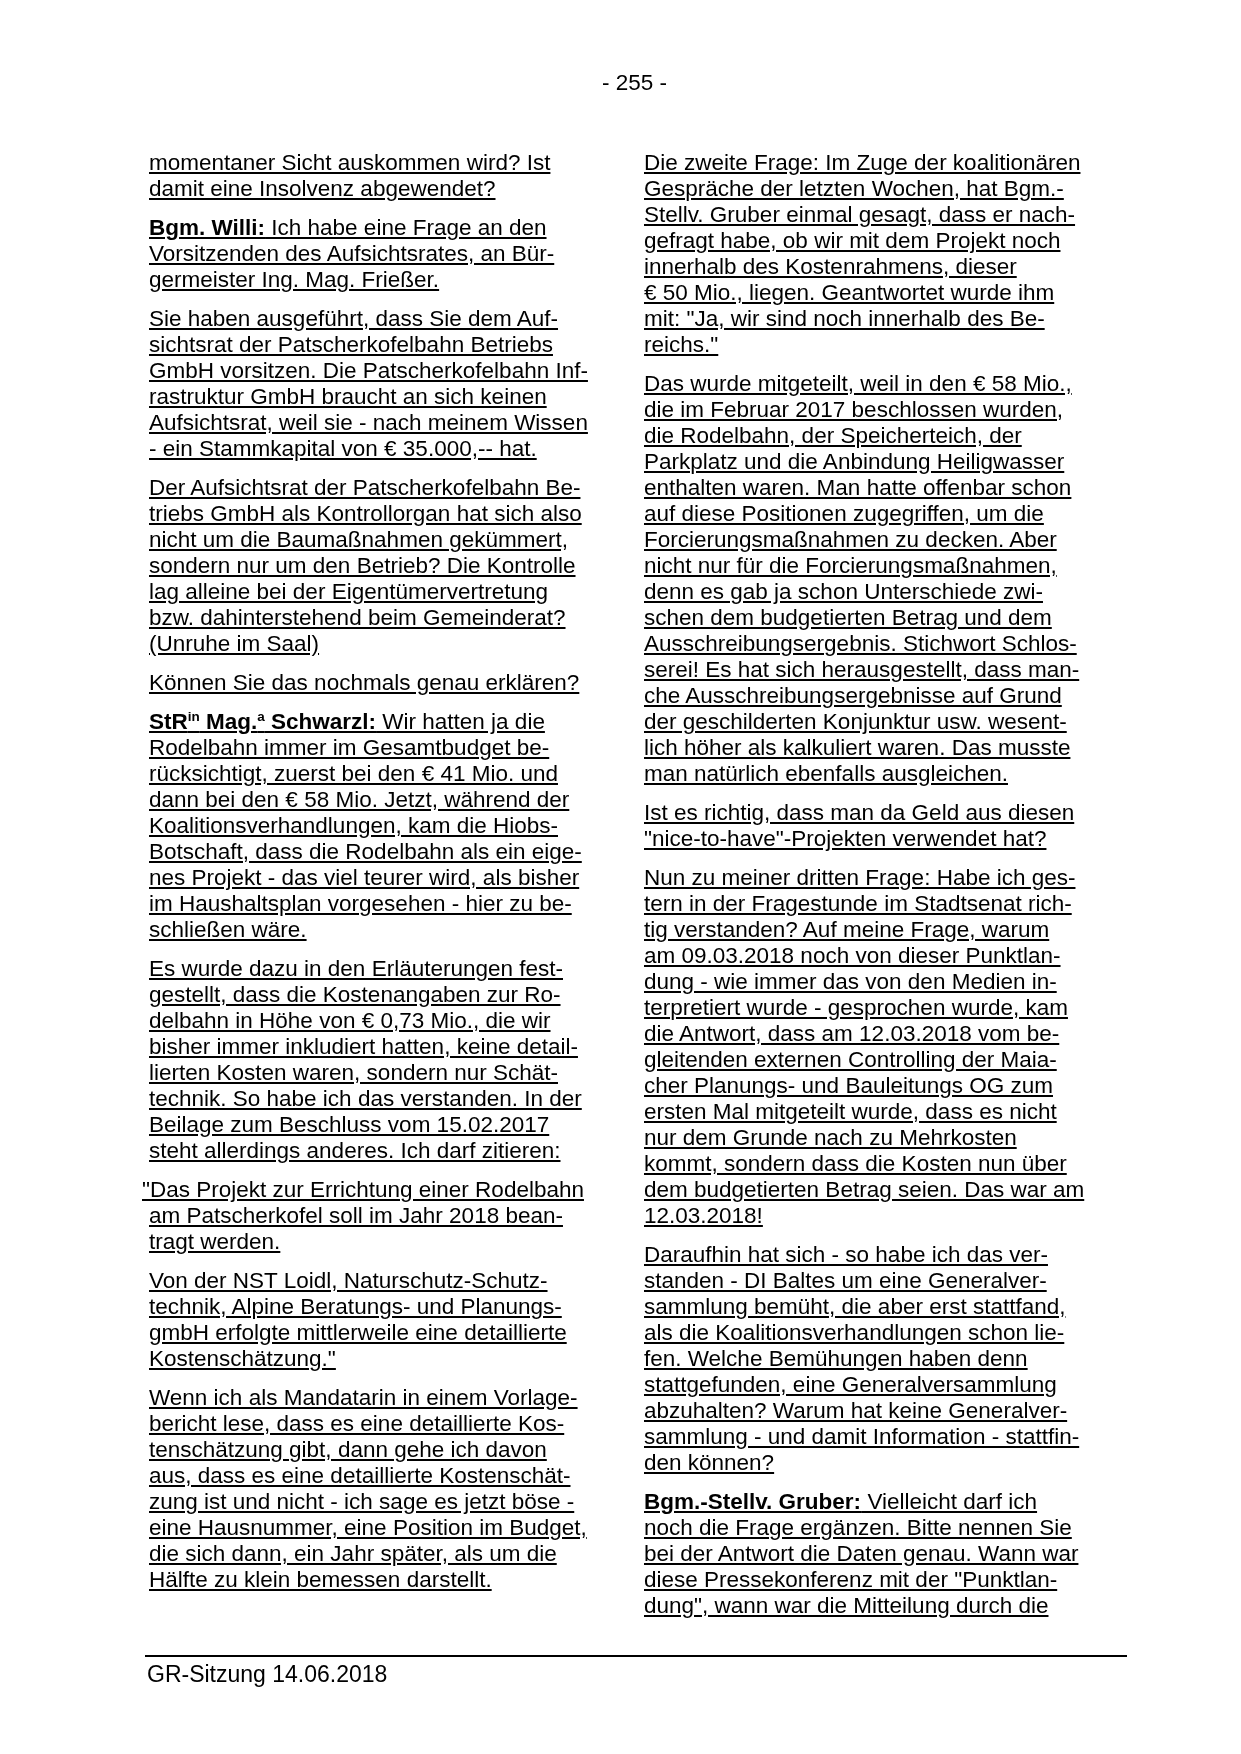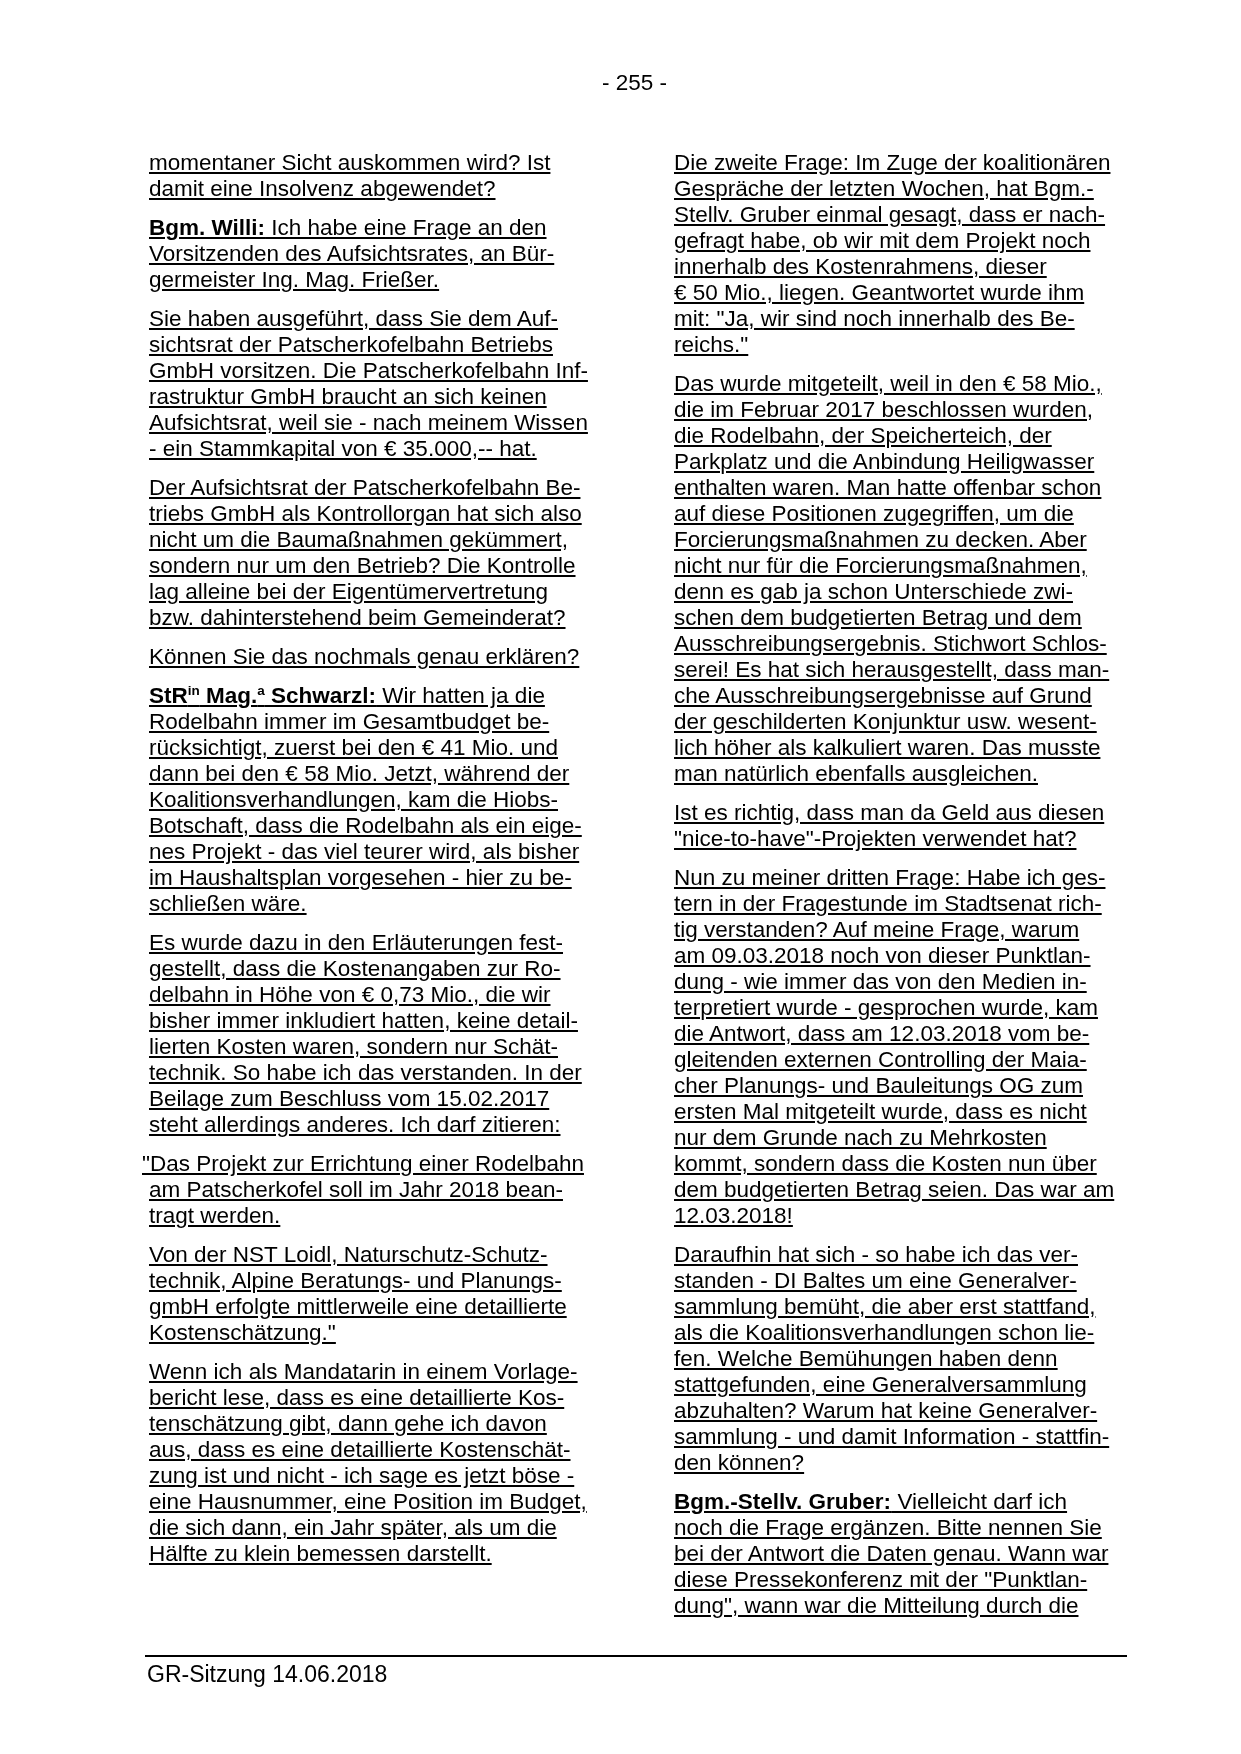--- a/index.html
+++ b/index.html
@@ -25,21 +25,21 @@
     font-size: 22.5px;
     line-height: 26px;
   }
   .col {
     position: absolute;
     top: 150px;
     font-size: 22.5px;
     line-height: 26px;
   }
   .col-left  { left: 149px; width: 432px; }
-  .col-right { left: 674px; width: 452px; }
+  .col-right { left: 644px; width: 452px; }
   .para { margin: 0 0 13px 0; text-decoration: underline; }
   .para:last-child { margin-bottom: 0; }
   .line { white-space: nowrap; }
   .b { font-weight: bold; }
   sup { font-size: 0.6em; line-height: 0; text-align: center; }
   .hang .line:first-child { margin-left: -7px; }
   .footer-rule {
     position: absolute;
     left: 145px;
     top: 1655px;
@@ -78,20 +78,21 @@
         <div class="line">Aufsichtsrat, weil sie - nach meinem Wissen</div>
         <div class="line">- ein Stammkapital von € 35.000,-- hat.</div>
       </div>
       <div class="para">
         <div class="line">Der Aufsichtsrat der Patscherkofelbahn Be-</div>
         <div class="line">triebs GmbH als Kontrollorgan hat sich also</div>
         <div class="line">nicht um die Baumaßnahmen gekümmert,</div>
         <div class="line">sondern nur um den Betrieb? Die Kontrolle</div>
         <div class="line">lag alleine bei der Eigentümervertretung</div>
         <div class="line">bzw. dahinterstehend beim Gemeinderat?</div>
+        <div class="line">(Unruhe im Saal)</div>
       </div>
       <div class="para">
         <div class="line">Können Sie das nochmals genau erklären?</div>
       </div>
       <div class="para">
         <div class="line"><span class="b">StR</span><sup class="b">in</sup><span class="b"> Mag.</span><sup class="b">a</sup><span class="b"> Schwarzl:</span><span> Wir hatten ja die</span></div>
         <div class="line">Rodelbahn immer im Gesamtbudget be-</div>
         <div class="line">rücksichtigt, zuerst bei den € 41 Mio. und</div>
         <div class="line">dann bei den € 58 Mio. Jetzt, während der</div>
         <div class="line">Koalitionsverhandlungen, kam die Hiobs-</div>

